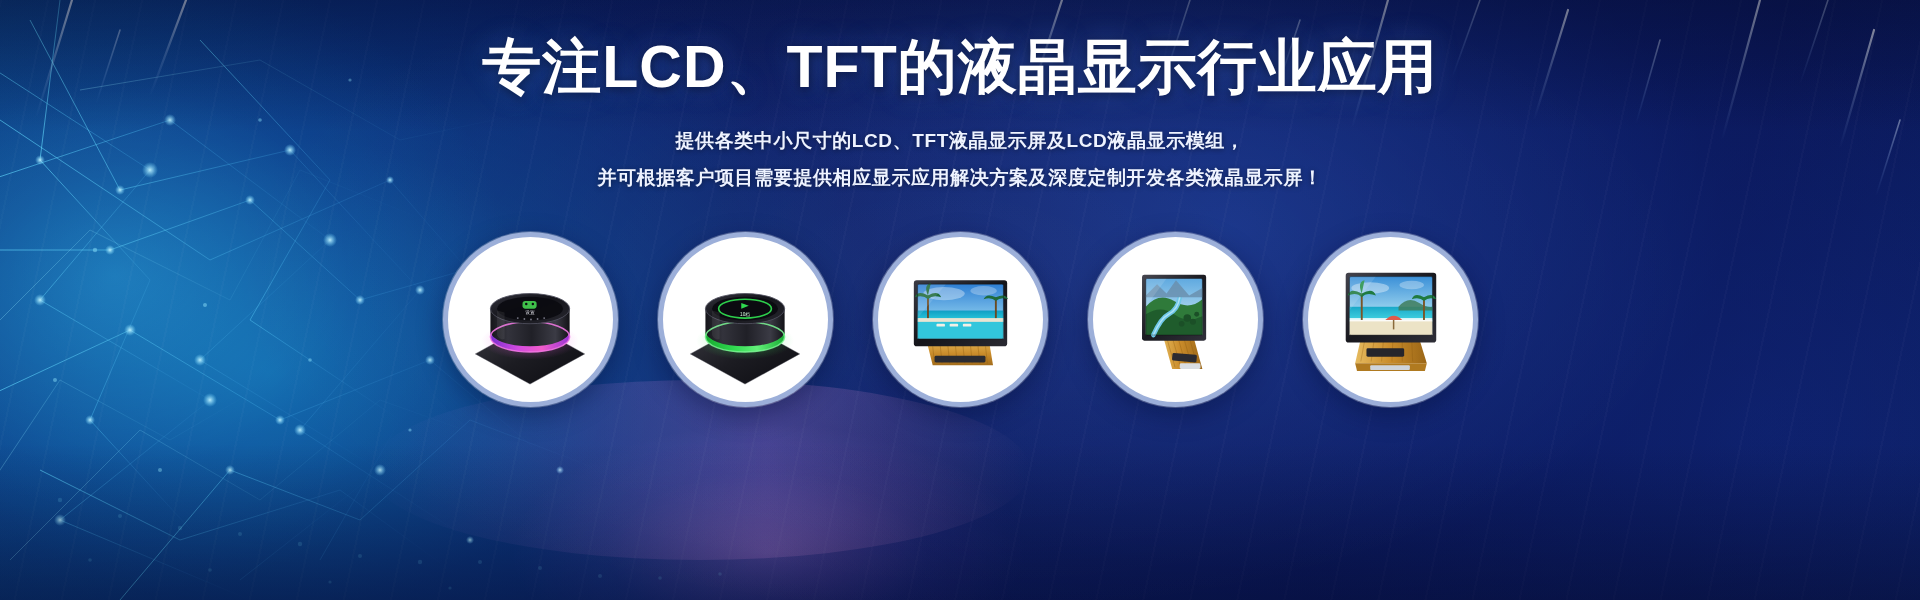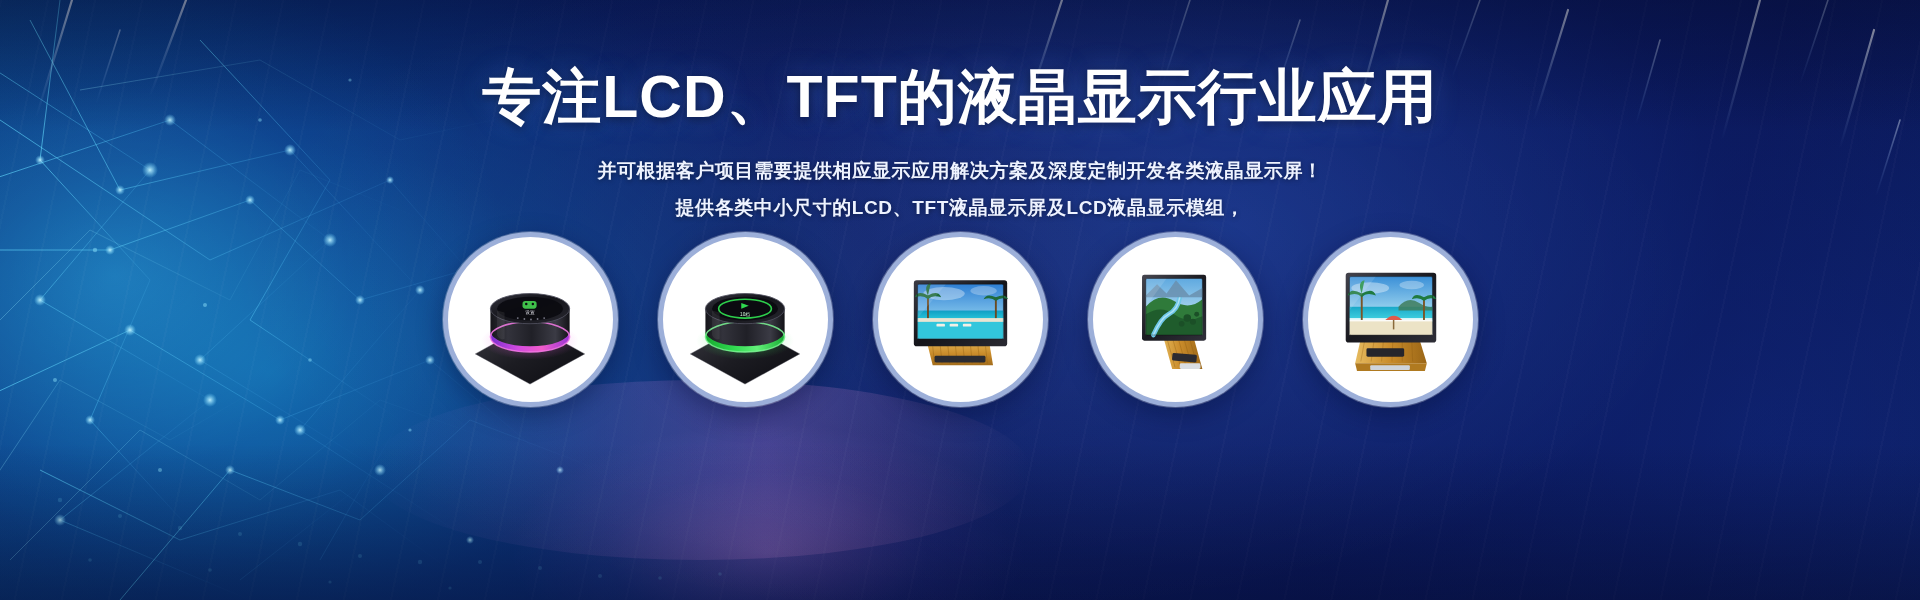--- a/index.html
+++ b/index.html
@@ -39,21 +39,21 @@
   }
 
   svg.layer{ display:block; }
 
   
   .content{
     position:absolute; left:0; right:0; top:0; text-align:center;
     z-index:40;
   }
   .title{
-    margin-top:66px;
+    margin-top:36px;
     font-size:59px; font-weight:bold; color:#ffffff; letter-spacing:1px;
     line-height:1.08;
     text-shadow:0 2px 10px rgba(0,0,0,.45), 0 0 26px rgba(90,150,255,.35);
     white-space:nowrap;
   }
   .sub{
     margin-top:22px; font-size:19px; color:#eef3ff; font-weight:bold;
     line-height:1.95; letter-spacing:.6px;
     text-shadow:0 1px 5px rgba(0,0,0,.45);
     white-space:nowrap;
@@ -330,22 +330,22 @@
   </svg>
 
   <div class="layer sheen"></div>
   <div class="layer leftglow"></div>
   <div class="layer purpleglow"></div>
   <div class="layer vign"></div>
 
   <div class="content">
     <div class="title">专注LCD、TFT的液晶显示行业应用</div>
     <div class="sub">
+      <div>提供各类中小尺寸的LCD、TFT液晶显示屏及LCD液晶显示模组，</div>
       <div>并可根据客户项目需要提供相应显示应用解决方案及深度定制开发各类液晶显示屏！</div>
-      <div>提供各类中小尺寸的LCD、TFT液晶显示屏及LCD液晶显示模组，</div>
     </div>
   </div>
 
   <div class="circles">
 
     <div class="circle">
       <svg class="prod" viewBox="0 0 175 175">
         <defs>
           <linearGradient id="plate1" x1="0" y1="0" x2="1" y2="1">
             <stop offset="0%" stop-color="#3a3a42"></stop>

